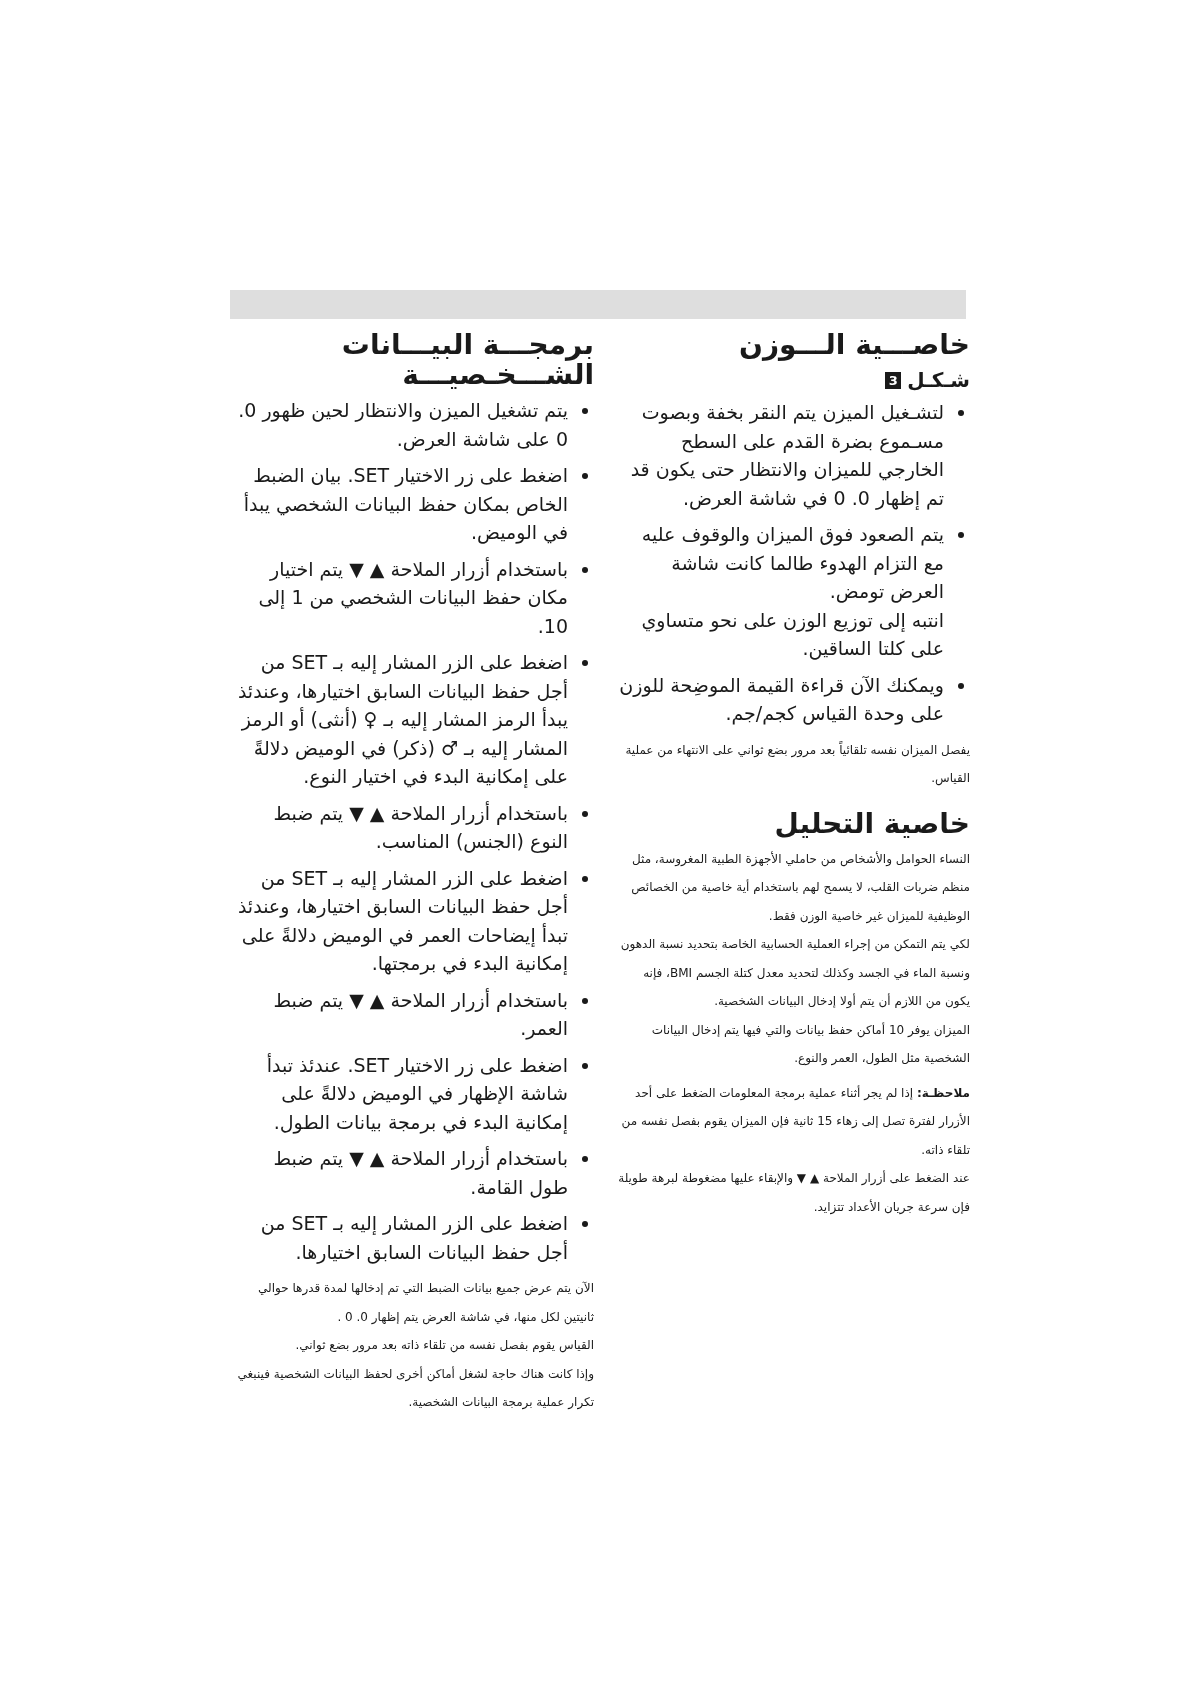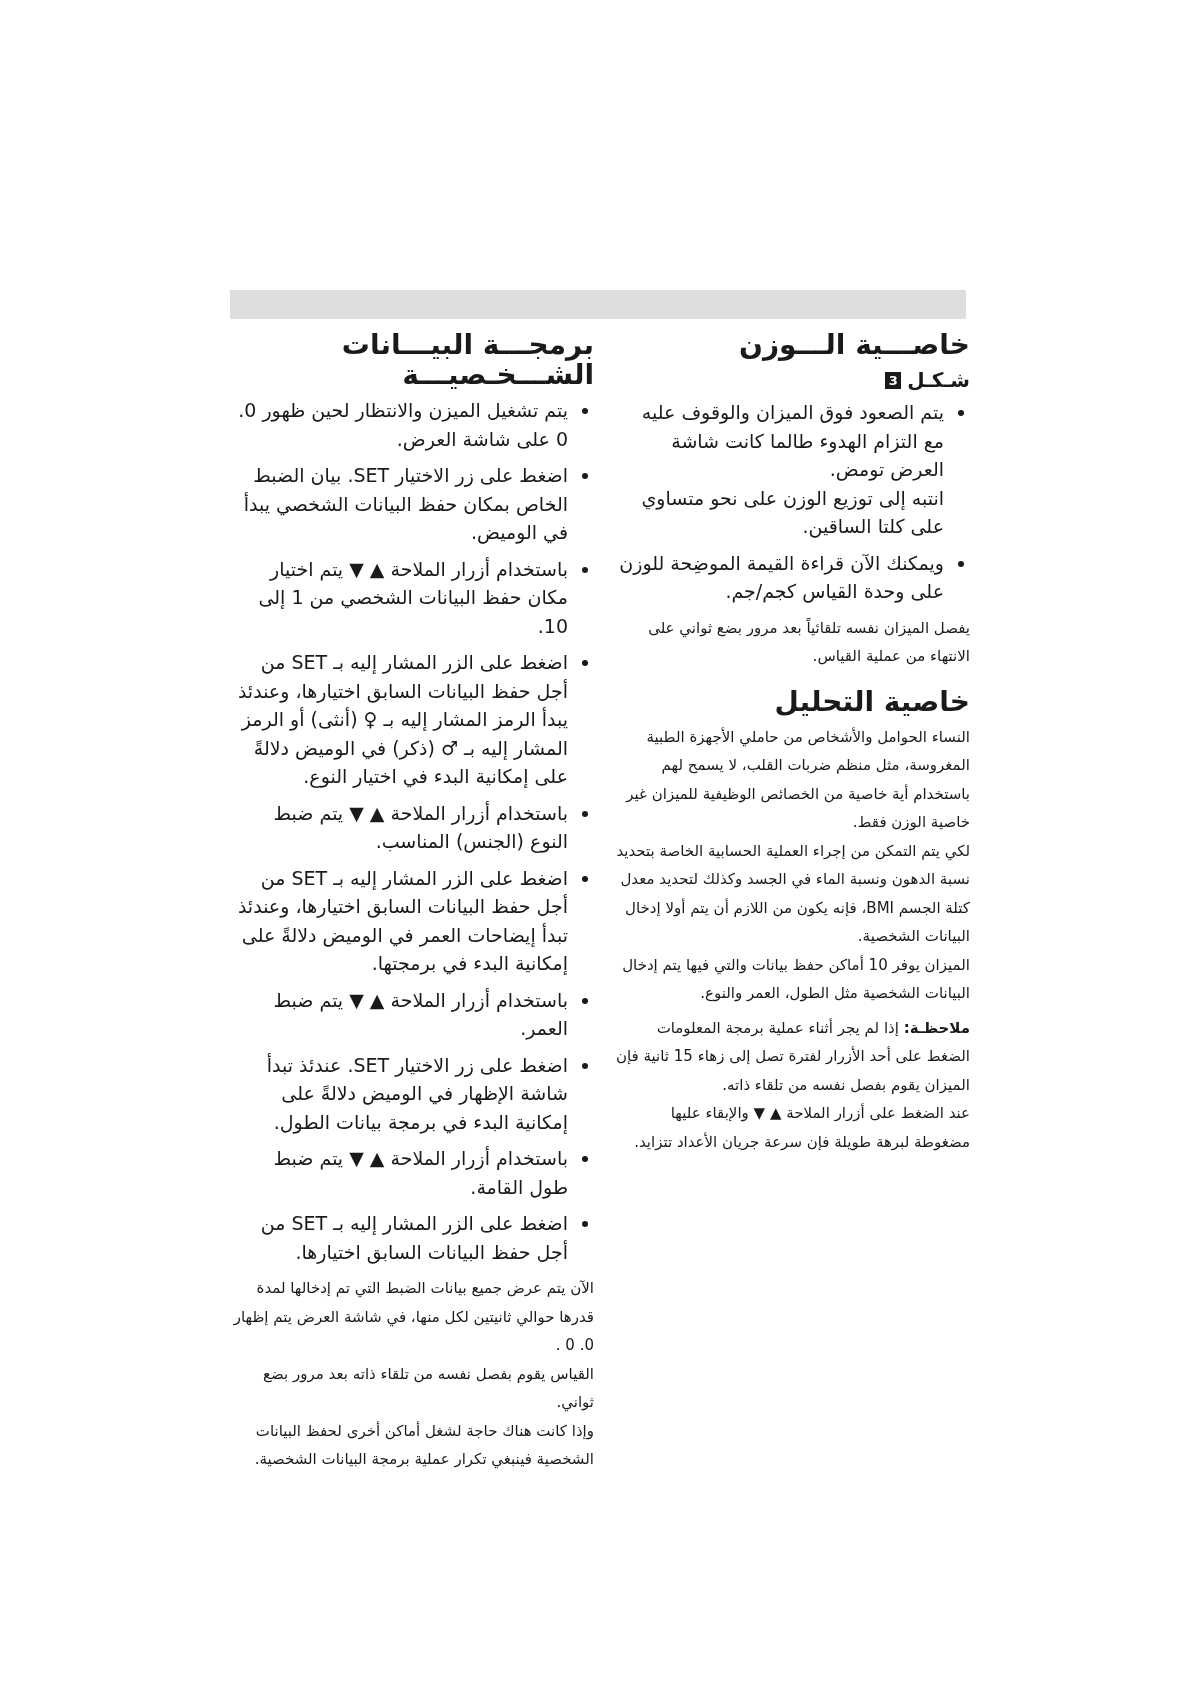--- a/index.html
+++ b/index.html
@@ -80,21 +80,21 @@
       content: "";
       position: absolute;
       right: 6px;
       top: 12px;
       width: 6px;
       height: 6px;
       border-radius: 50%;
       background: #1a1a1a;
     }
     .para {
-      font-size: 15px;
+      font-size: 12px;
       line-height: 28.5px;
       margin: 0;
     }
     .para.gap {
       margin-top: 6px;
     }
     .col-right .para.indent {
       padding-right: 0;
     }
     .note-label {
@@ -110,20 +110,21 @@
 
 <div class="gray-bar"></div>
 
 <div class="column col-right">
   <h2 class="heading">خاصـــية الـــوزن</h2>
   <div class="fig-label">
     <span>شـكـل</span>
     <span class="fig-box">3</span>
   </div>
   <ul class="bullets">
+    <li><span>لتشـغيل الميزن يتم النقر بخفة وبصوت مسـموع بضرة القدم على السطح الخارجي للميزان والانتظار حتى يكون قد تم إظهار 0. 0 في شاشة العرض.</span></li>
     <li>
       <span>يتم الصعود فوق الميزان والوقوف عليه مع التزام الهدوء طالما كانت شاشة العرض تومض.</span><br>
       <span>انتبه إلى توزيع الوزن على نحو متساوي على كلتا الساقين.</span>
     </li>
     <li><span>ويمكنك الآن قراءة القيمة الموضِحة للوزن على وحدة القياس كجم/جم.</span></li>
   </ul>
   <p class="para indent">يفصل الميزان نفسه تلقائياً بعد مرور بضع ثواني على الانتهاء من عملية القياس.</p>
 
   <h2 class="heading section-2-heading">خاصية التحليل</h2>
   <p class="para">النساء الحوامل والأشخاص من حاملي الأجهزة الطبية المغروسة، مثل منظم ضربات القلب، لا يسمح لهم باستخدام أية خاصية من الخصائص الوظيفية للميزان غير خاصية الوزن فقط.</p>

